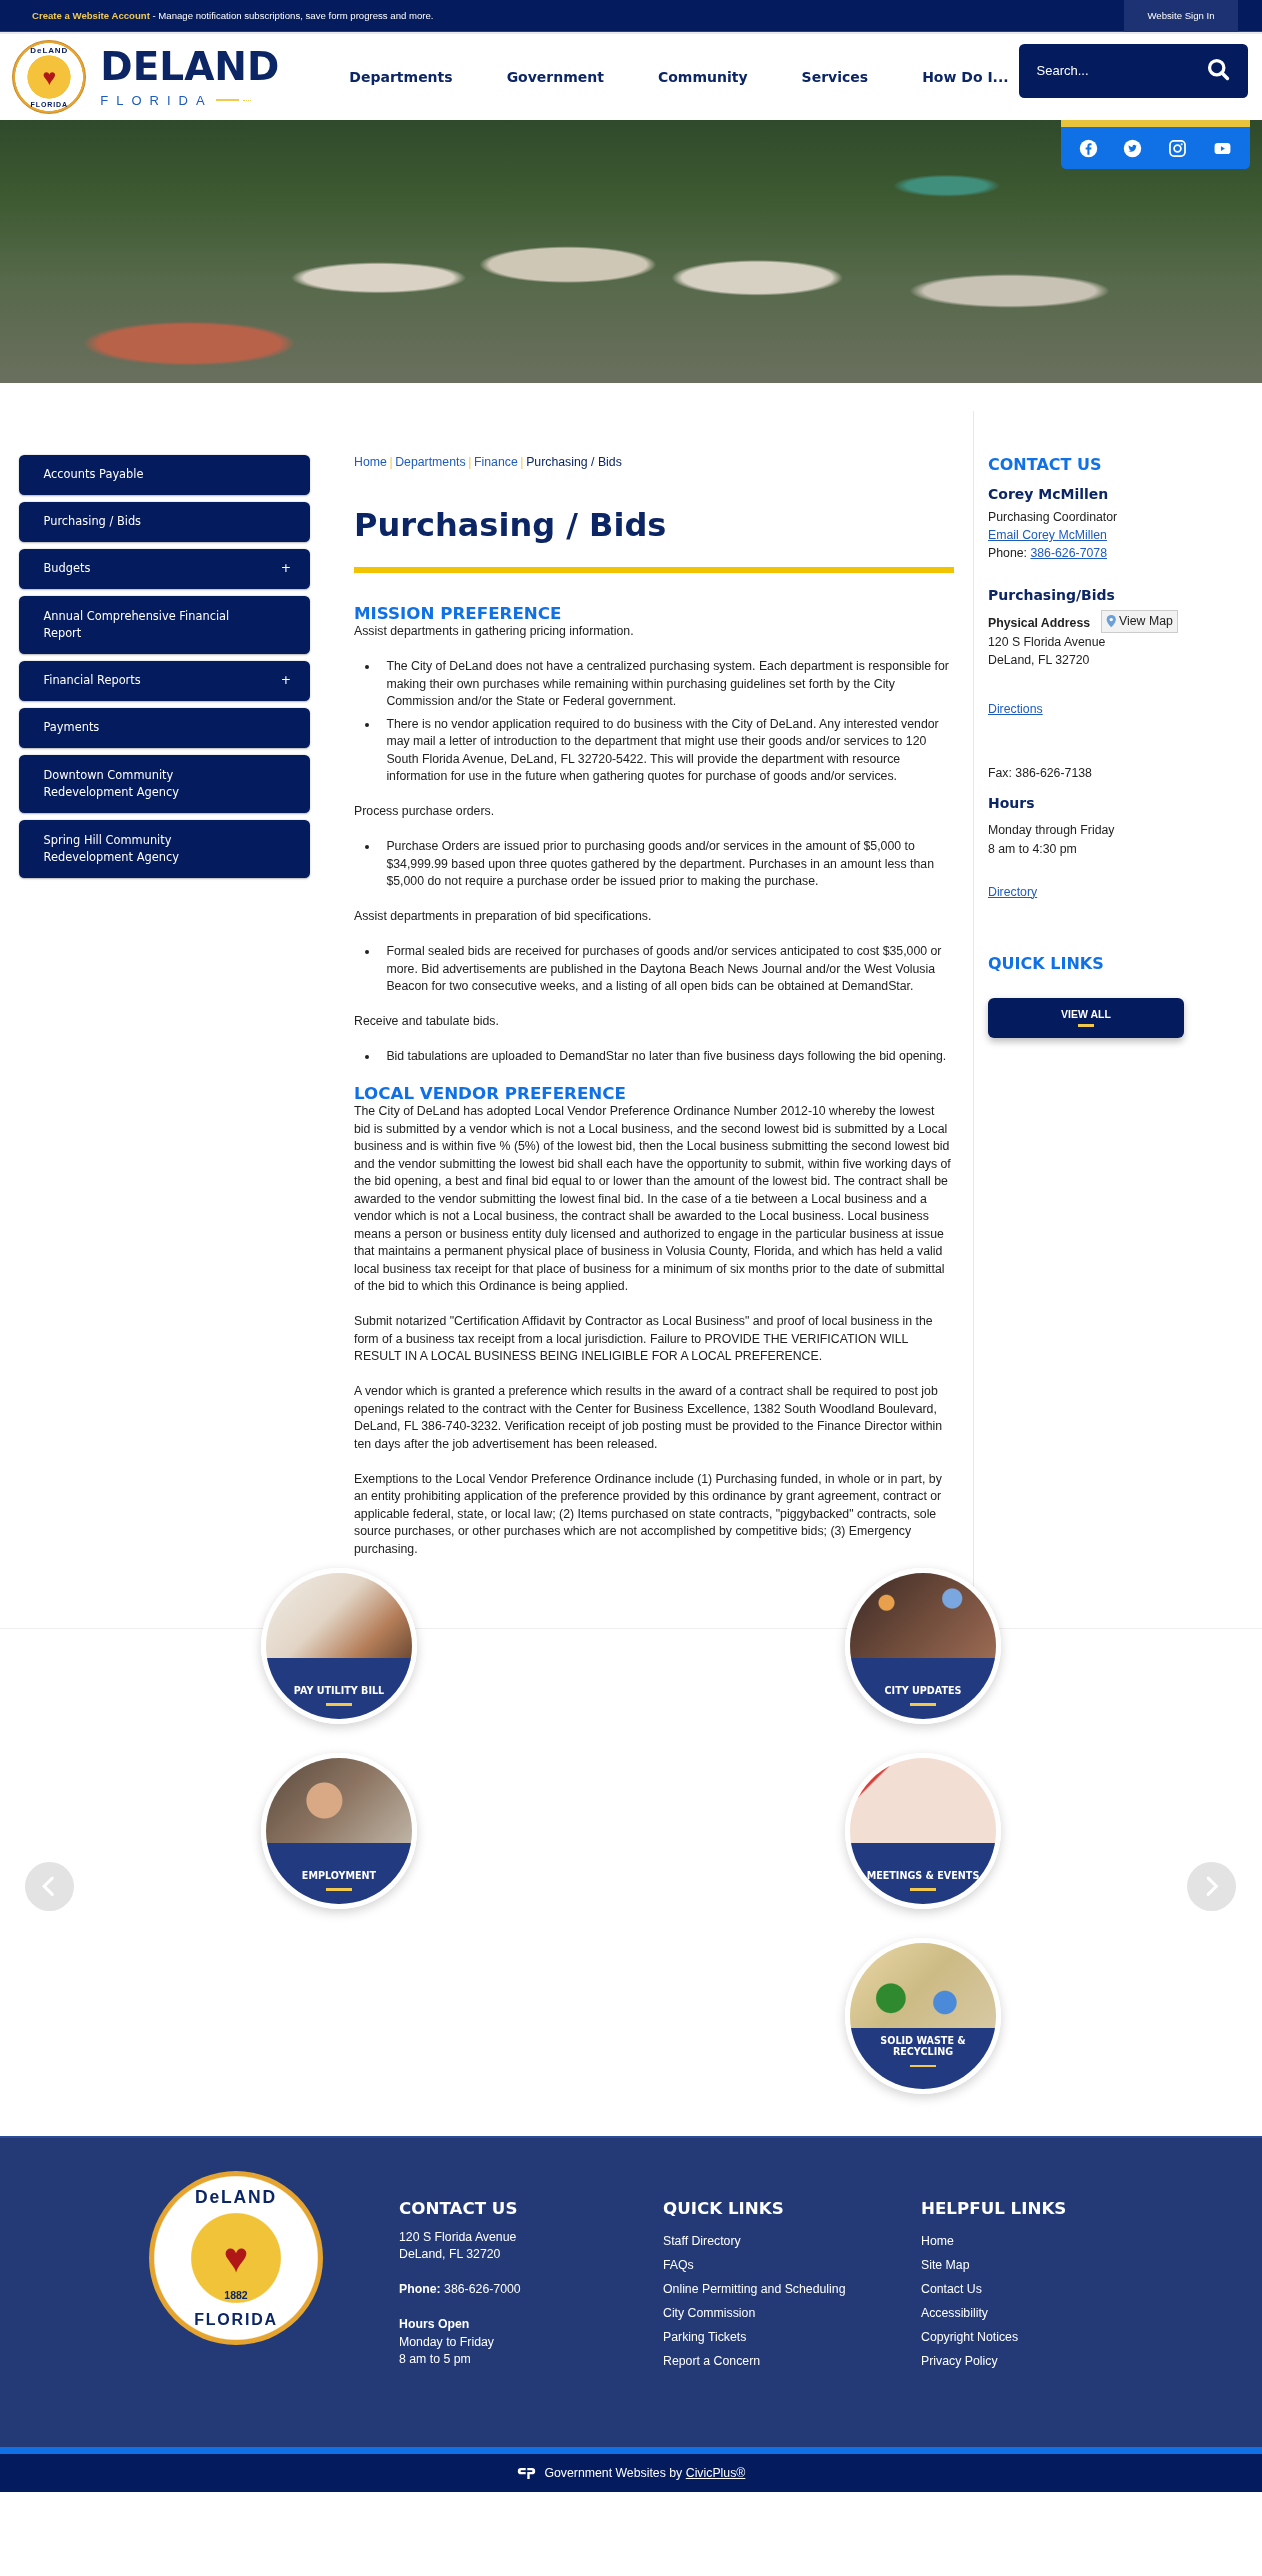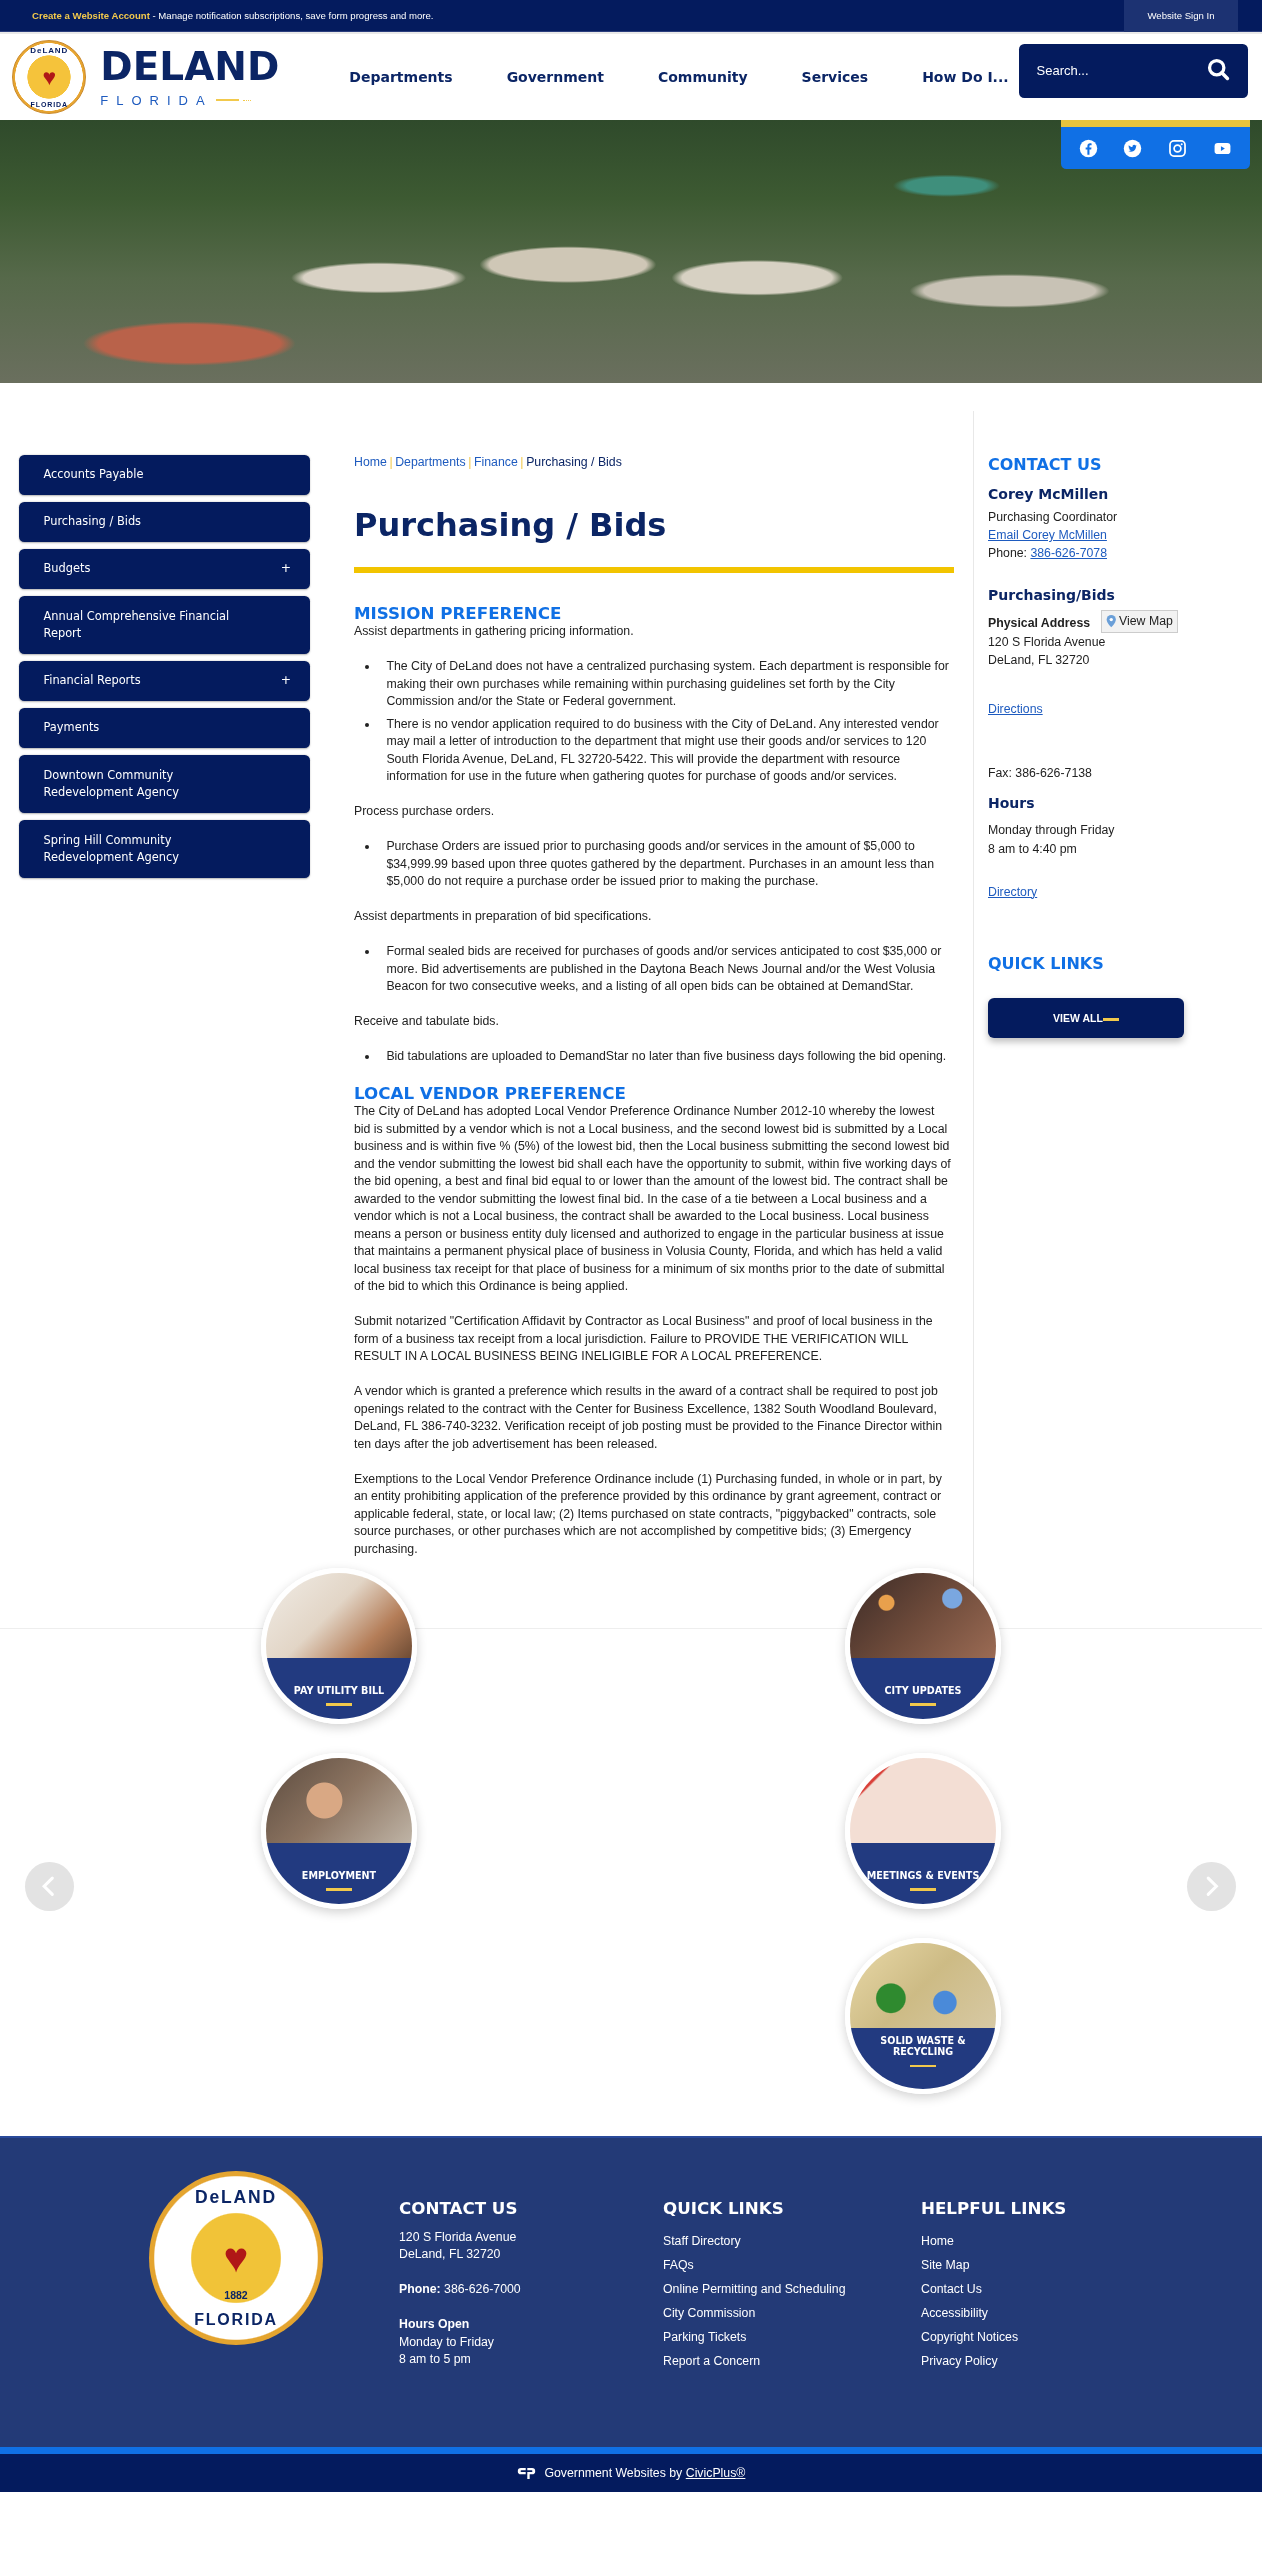--- a/index.html
+++ b/index.html
@@ -66,21 +66,21 @@
 
   .rightcol { position: absolute; left: 973px; top: 28px; width: 289px; border-left: 1.8px solid #e8e8e8; height: 1205px; padding: 44px 0 0 14px; }
   .rightcol h3.caps { font-family: "DejaVu Sans", sans-serif; font-size: 16px; font-weight: bold; color: #1070e5; }
   .rightcol h4 { font-family: "DejaVu Sans", sans-serif; font-size: 14px; font-weight: bold; color: #0b2565; margin-top: 12.3px; }
   .rightcol p, .rightcol .line { font-size: 12.3px; line-height: 18.4px; color: #222; }
   .rightcol .link { color: #1e5bbf; text-decoration: underline; }
   .rightcol .viewmap { display: inline-flex; align-items: center; font-size: 12.3px; background: #f2f2f2; border: 0.9px solid #ccc; padding: 0.9px 4.4px; margin-left: 10.5px; }
   .rightcol .viewmap svg { width: 10.5px; height: 12.3px; margin-right: 2.6px; }
   .rightcol ul { list-style: circle; margin: 7px 0 0 26px; }
   .rightcol ul li { font-size: 12.3px; line-height: 24px; color: #444; }
-  .viewall { margin-top: 24.5px; width: 196px; height: 40px; background: #041b5e; border-radius: 6.1px; color: #fff; font-weight: bold; font-size: 10.5px; display: flex; flex-direction: row; align-items: center; justify-content: center; box-shadow: 0 3.5px 7px rgba(0,0,0,.25); }
+  .viewall { margin-top: 24.5px; width: 196px; height: 40px; background: #041b5e; border-radius: 6.1px; color: #fff; font-weight: bold; font-size: 10.5px; display: flex; flex-direction: column; align-items: center; justify-content: center; box-shadow: 0 3.5px 7px rgba(0,0,0,.25); }
   .viewall i { width: 16px; height: 2.6px; background: #f2c94c; margin-top: 4.4px; }
 
   
   .circles { position: relative; height: 508px; border-top: 1.8px solid #eee; margin-top: 0; }
   .circle { position: absolute; width: 156px; height: 156px; border-radius: 50%; border: 5.3px solid #fff; box-shadow: 0 3.5px 10.5px rgba(0,0,0,.18); overflow: hidden; }
   .circle .img { height: 58%; }
   .circle .band { position: absolute; left: 0; right: 0; bottom: 0; height: 42%; background: #223a80; color: #fff; font-family: "DejaVu Sans", sans-serif; font-weight: bold; font-size: 9.6px; text-align: center; padding-top: 27px; line-height: 11.4px; }
   .circle .band i { display: block; width: 26px; height: 2.6px; background: #f2c94c; margin: 7px auto 0; }
   .arrow { position: absolute; width: 49px; height: 49px; border-radius: 50%; background: #e3e3e3; display: flex; align-items: center; justify-content: center; }
 
@@ -249,21 +249,21 @@
             <circle cx="6" cy="6" r="2.2" fill="#fff"></circle>
           </svg>
           <span>View Map</span>
         </a></p>
     <p>120 S Florida Avenue</p>
     <p>DeLand, FL 32720</p>
     <p style="margin-top:30px"><a class="link">Directions</a></p>
     <p style="margin-top:46px">Fax: 386-626-7138</p>
     <h4 style="margin-top:12.3px">Hours</h4>
     <p style="margin-top:10.5px">Monday through Friday</p>
-    <p>8 am to 4:40 pm</p>
+    <p>8 am to 4:30 pm</p>
     <p style="margin-top:24.5px"><a class="link">Directory</a></p>
 
     <h3 class="caps" style="margin-top:53px">QUICK LINKS</h3>
     <a class="viewall">
         <span>VIEW ALL</span>
         <i></i>
       </a>
   </aside>
 </div>
 

